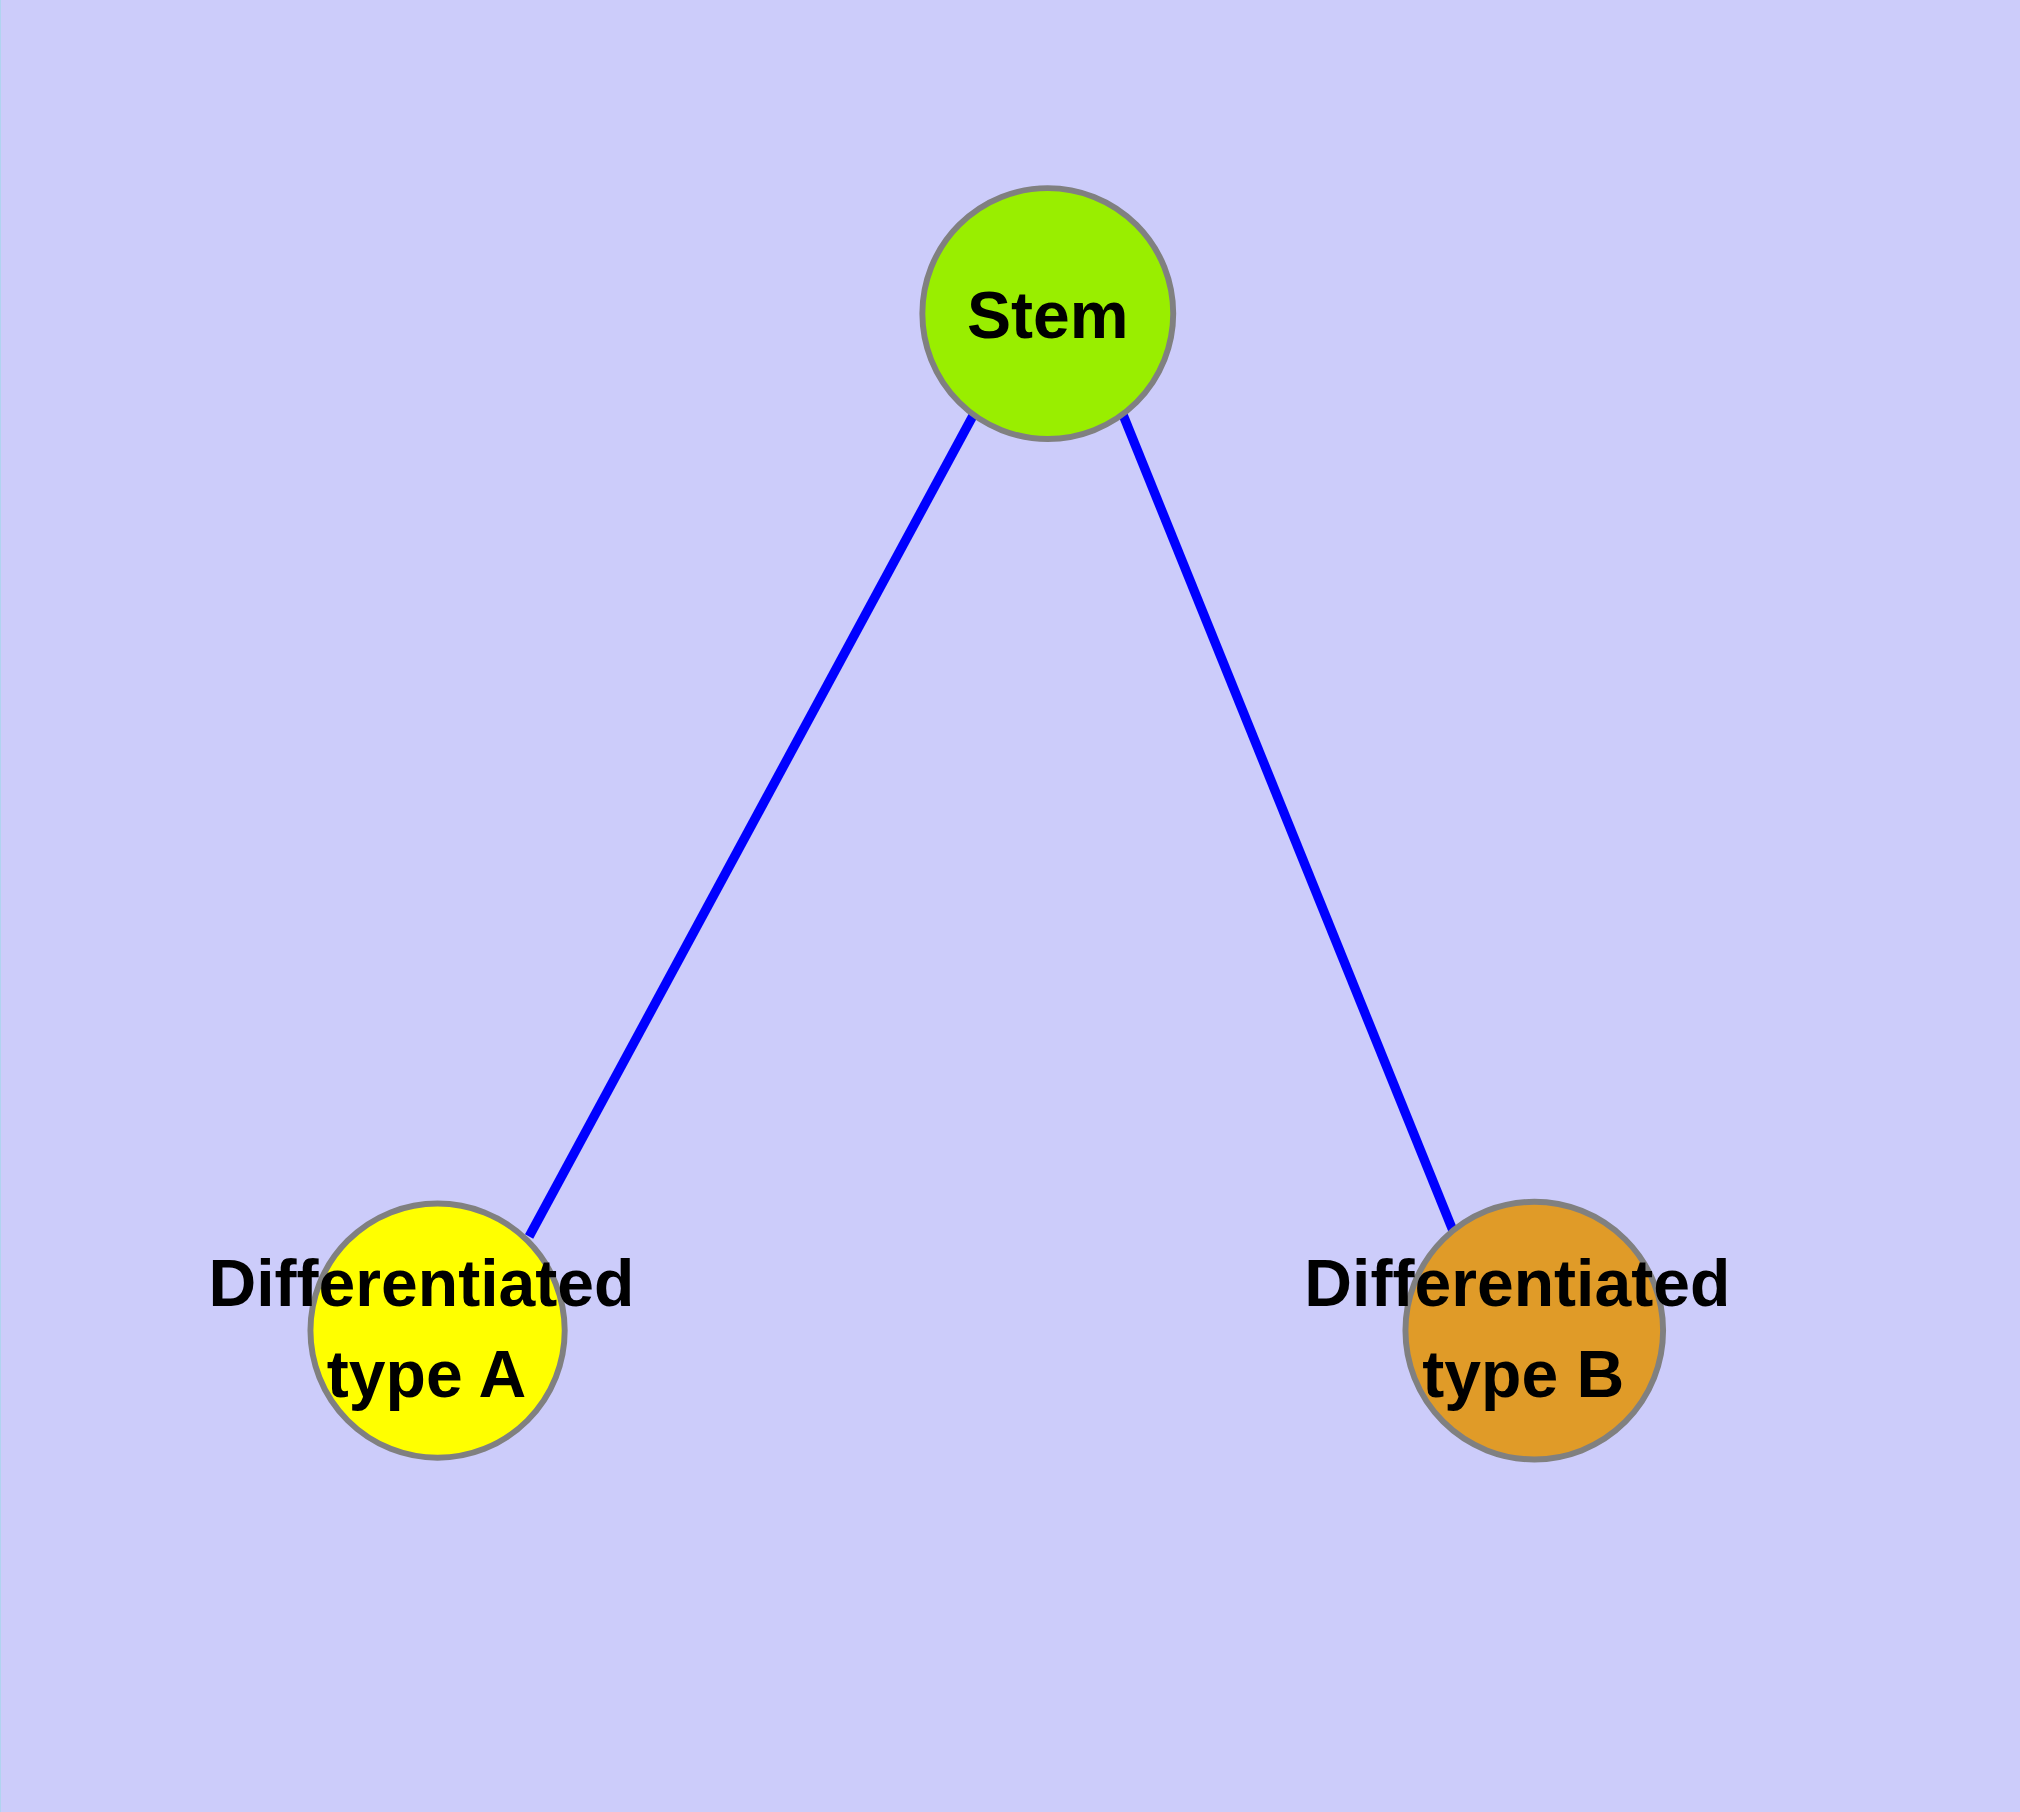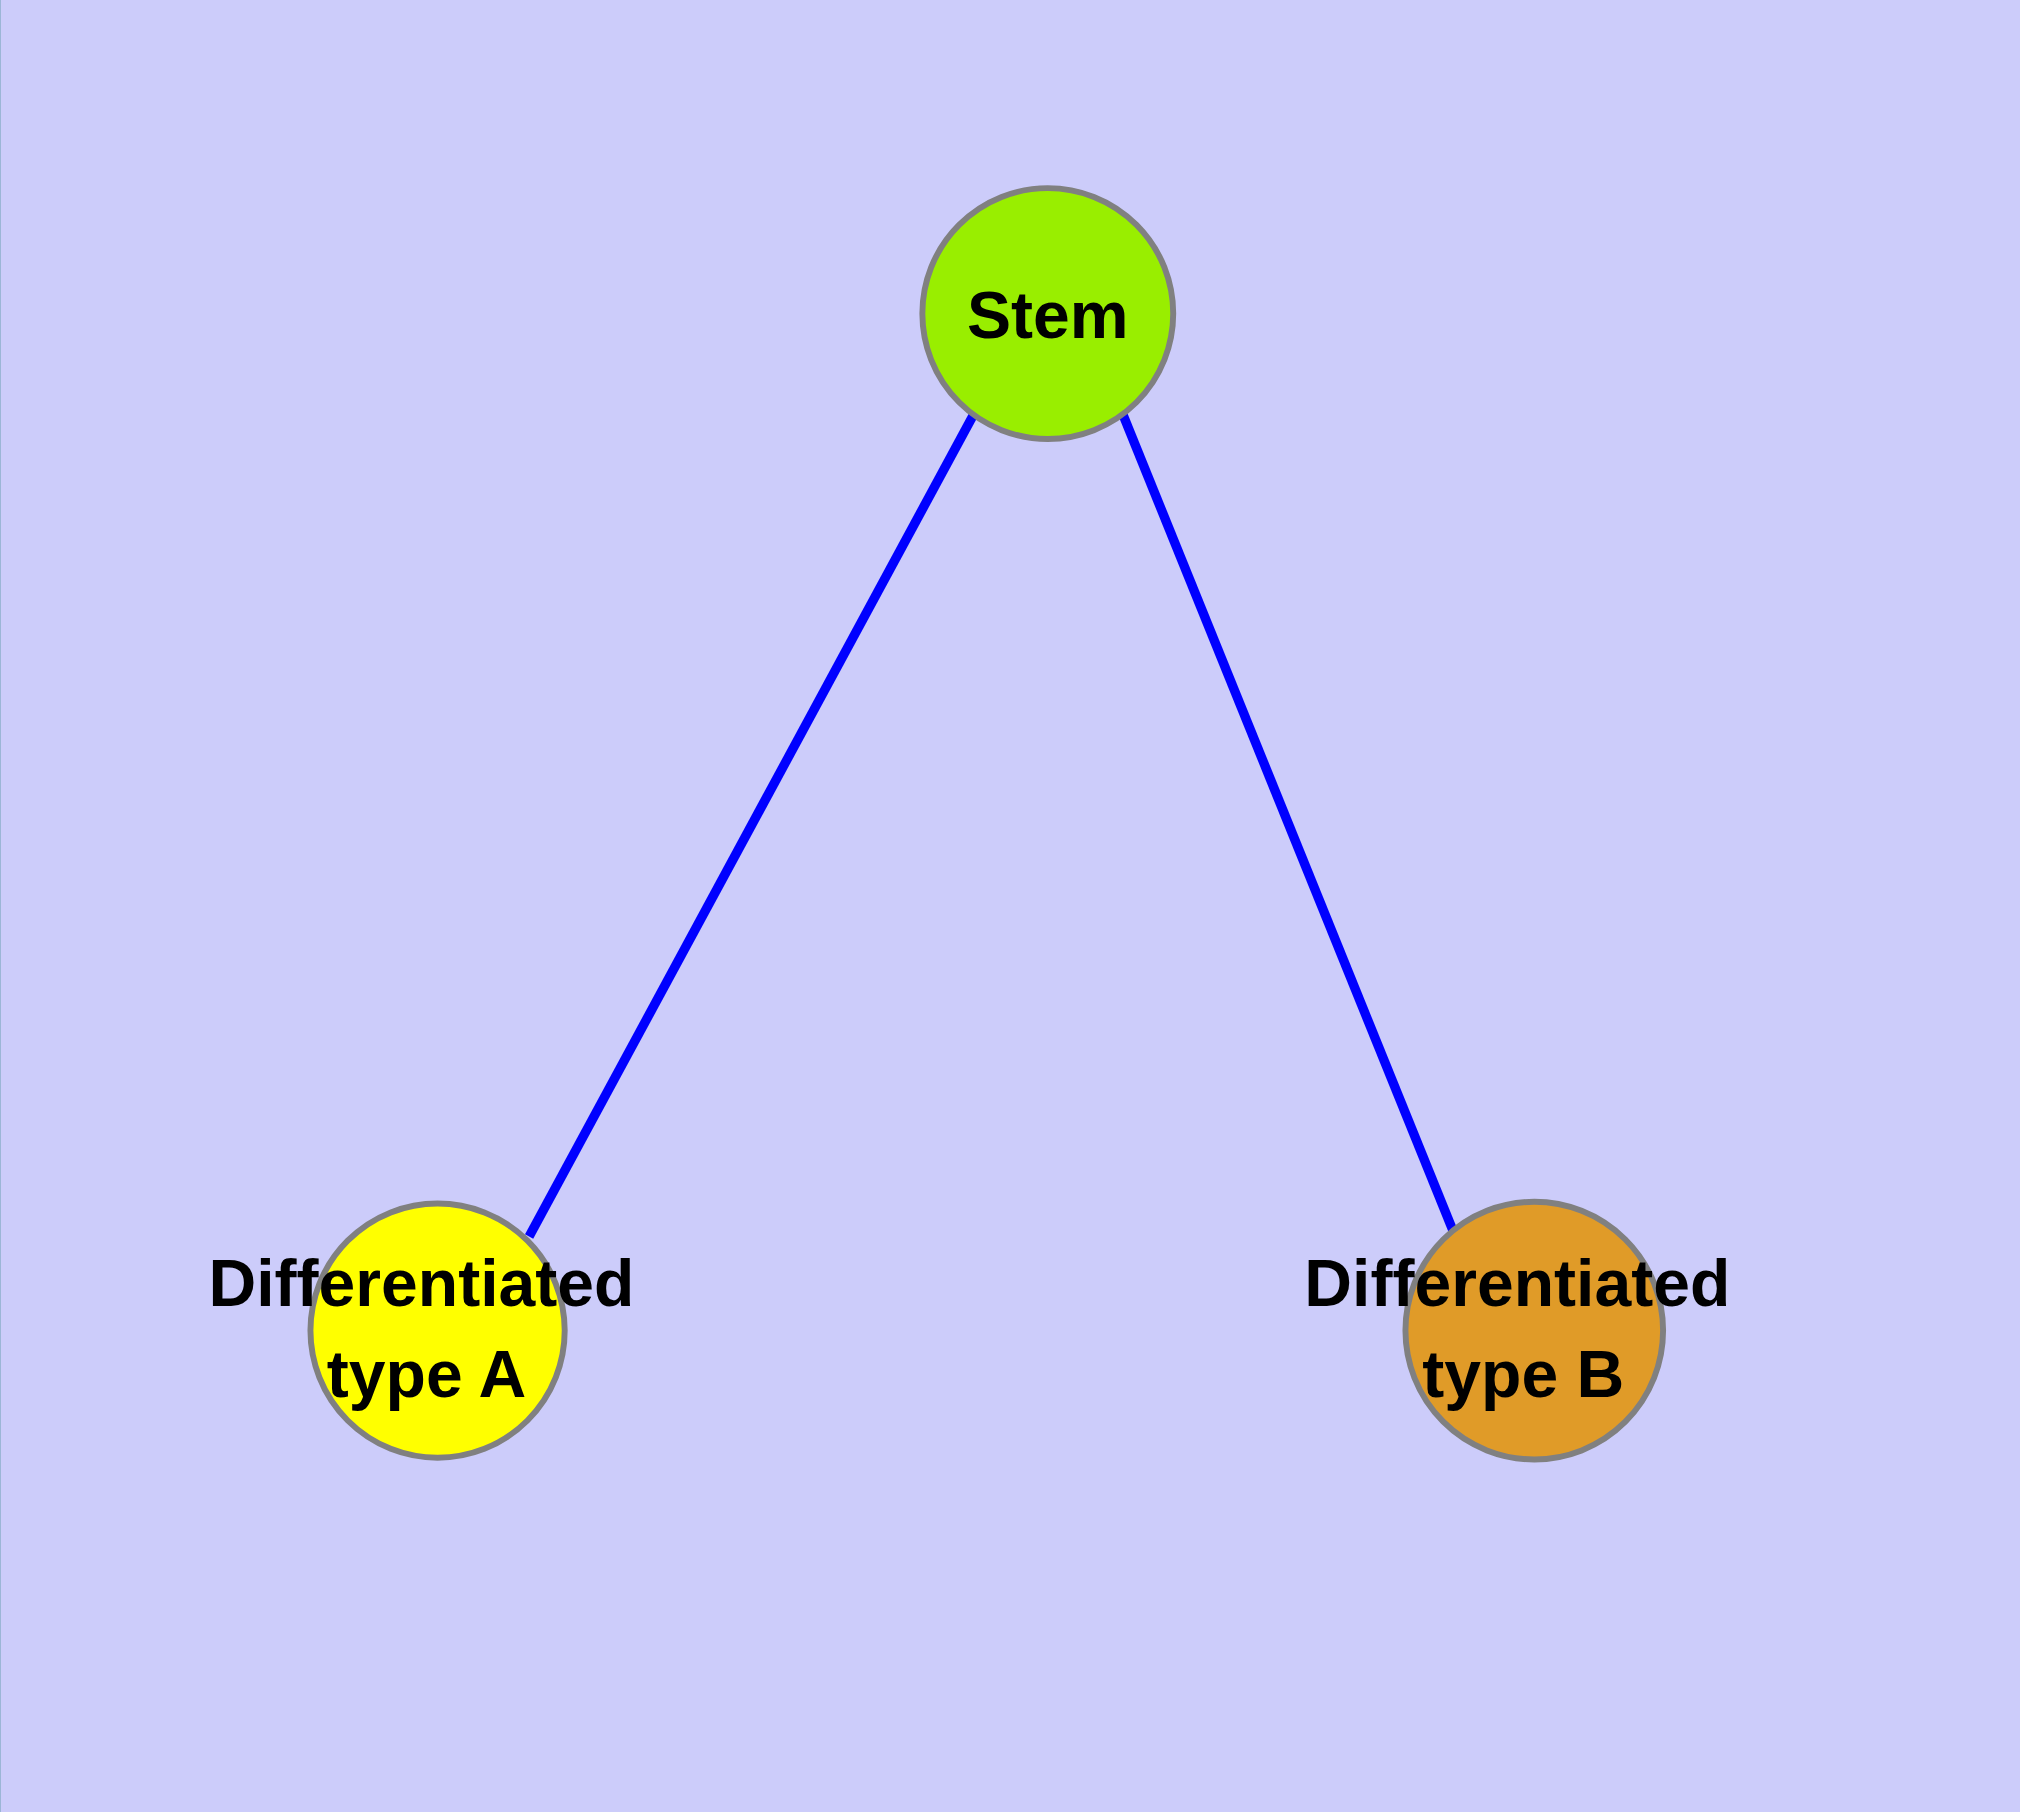--- a/index.html
+++ b/index.html
@@ -5,21 +5,21 @@
 <style>
   html, body {
     margin: 0;
     padding: 0;
     background: #ccccfa;
   }
   #canvas {
     position: relative;
     width: 1732px;
     height: 1812px;
-    background: #0f766e;
+    background: #5eead4;
     overflow: hidden;
     font-family: "Liberation Sans", "DejaVu Sans", sans-serif;
   }
   #graph-svg {
     position: absolute;
     left: 0;
     top: 0;
     width: 2021px;
     height: 1812px;
     display: block;

